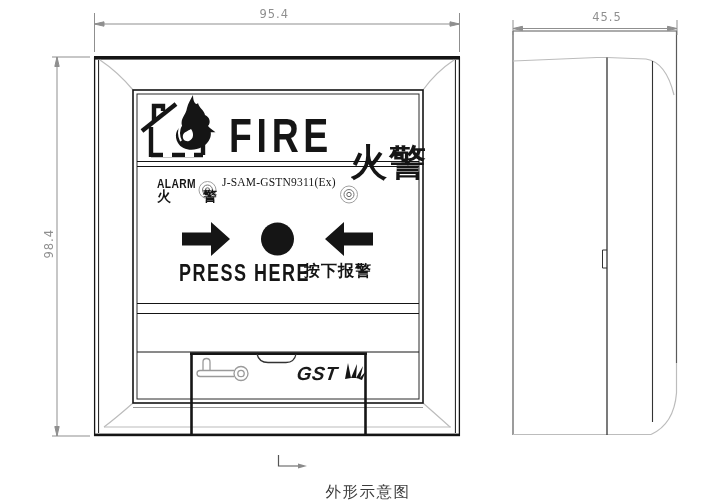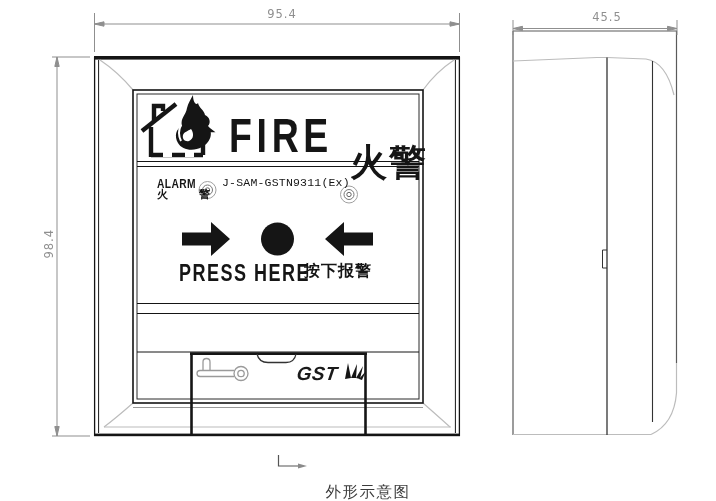--- a/index.html
+++ b/index.html
@@ -5,22 +5,22 @@
   html,body{margin:0;padding:0;background:#fff;}
   .scene{position:relative;width:716px;height:501px;background:#fff;overflow:hidden;
          font-family:"Liberation Sans",sans-serif;color:#151515;}
   .scene svg{position:absolute;left:0;top:0;}
   .txt{position:absolute;white-space:nowrap;line-height:1;}
   .dim{font-family:"DejaVu Sans",sans-serif;color:#8f8f8f;font-size:11.5px;letter-spacing:1px;}
   .dim-v{transform:rotate(-90deg);transform-origin:center;}
   .fire-en{font-size:48px;font-weight:600;letter-spacing:6px;transform:scaleX(0.78);transform-origin:left top;}
   .fire-zh{font-size:37px;font-weight:600;letter-spacing:2px;}
   .alarm-en{font-size:12.5px;font-weight:bold;transform:scaleX(0.82);transform-origin:left top;letter-spacing:0.5px;}
-  .alarm-zh{font-size:11px;font-weight:bold;letter-spacing:14px;}
-  .model{font-family:Liberation Mono, monospace;font-size:11.5px;letter-spacing:0.2px;}
+  .alarm-zh{font-size:14px;font-weight:bold;letter-spacing:14px;}
+  .model{font-family:Liberation Serif, serif;font-size:11.5px;letter-spacing:0.2px;}
   .press-en{font-size:24px;font-weight:bold;letter-spacing:2px;transform:scaleX(0.75);transform-origin:left top;}
   .press-zh{font-size:16px;font-weight:600;letter-spacing:1px;}
   .gst{font-size:19px;font-weight:bold;font-style:italic;letter-spacing:0.5px;transform:skewX(-8deg);color:#1a1a1a;}
   .caption{font-size:15.5px;color:#3c3c3c;letter-spacing:1.5px;}
   .center{text-align:center;}
 </style>
 </head>
 <body>
 
 <div class="scene">
@@ -155,21 +155,21 @@
         <polygon points="677,28.5 667.5,26.3 667.5,30.7"></polygon>
       </g>
     </g>
 
     <g fill="none" stroke="#555" stroke-width="1.2">
       <path d="M278.5,455 V466 H299"></path>
       <polygon points="307,466 298,463.6 298,468.4" fill="#8a8a8a" stroke="none"></polygon>
     </g>
   </svg>
 
-  <div class="txt dim center" style="left:260px;top:9px;width:44px;">95.4</div>
+  <div class="txt dim center" style="left:245px;top:9px;width:44px;text-align:right;">95.4</div>
   <div class="txt dim center" style="left:573px;top:12px;width:44px;margin-left:12px;">45.5</div>
   <div class="txt dim dim-v center" style="left:28px;top:238px;width:44px;">98.4</div>
 
   <div class="txt fire-en" style="left:229px;top:112px;">FIRE</div>
   <div class="txt fire-zh" style="left:350px;top:116px;margin-top:28px;">火警</div>
 
   <div class="txt alarm-en" style="left:157px;top:178px;">ALARM</div>
   <div class="txt alarm-zh" style="left:157px;top:189px;">火 警</div>
   <div class="txt model" style="left:222px;top:177px;">J-SAM-GSTN9311(Ex)</div>
 

